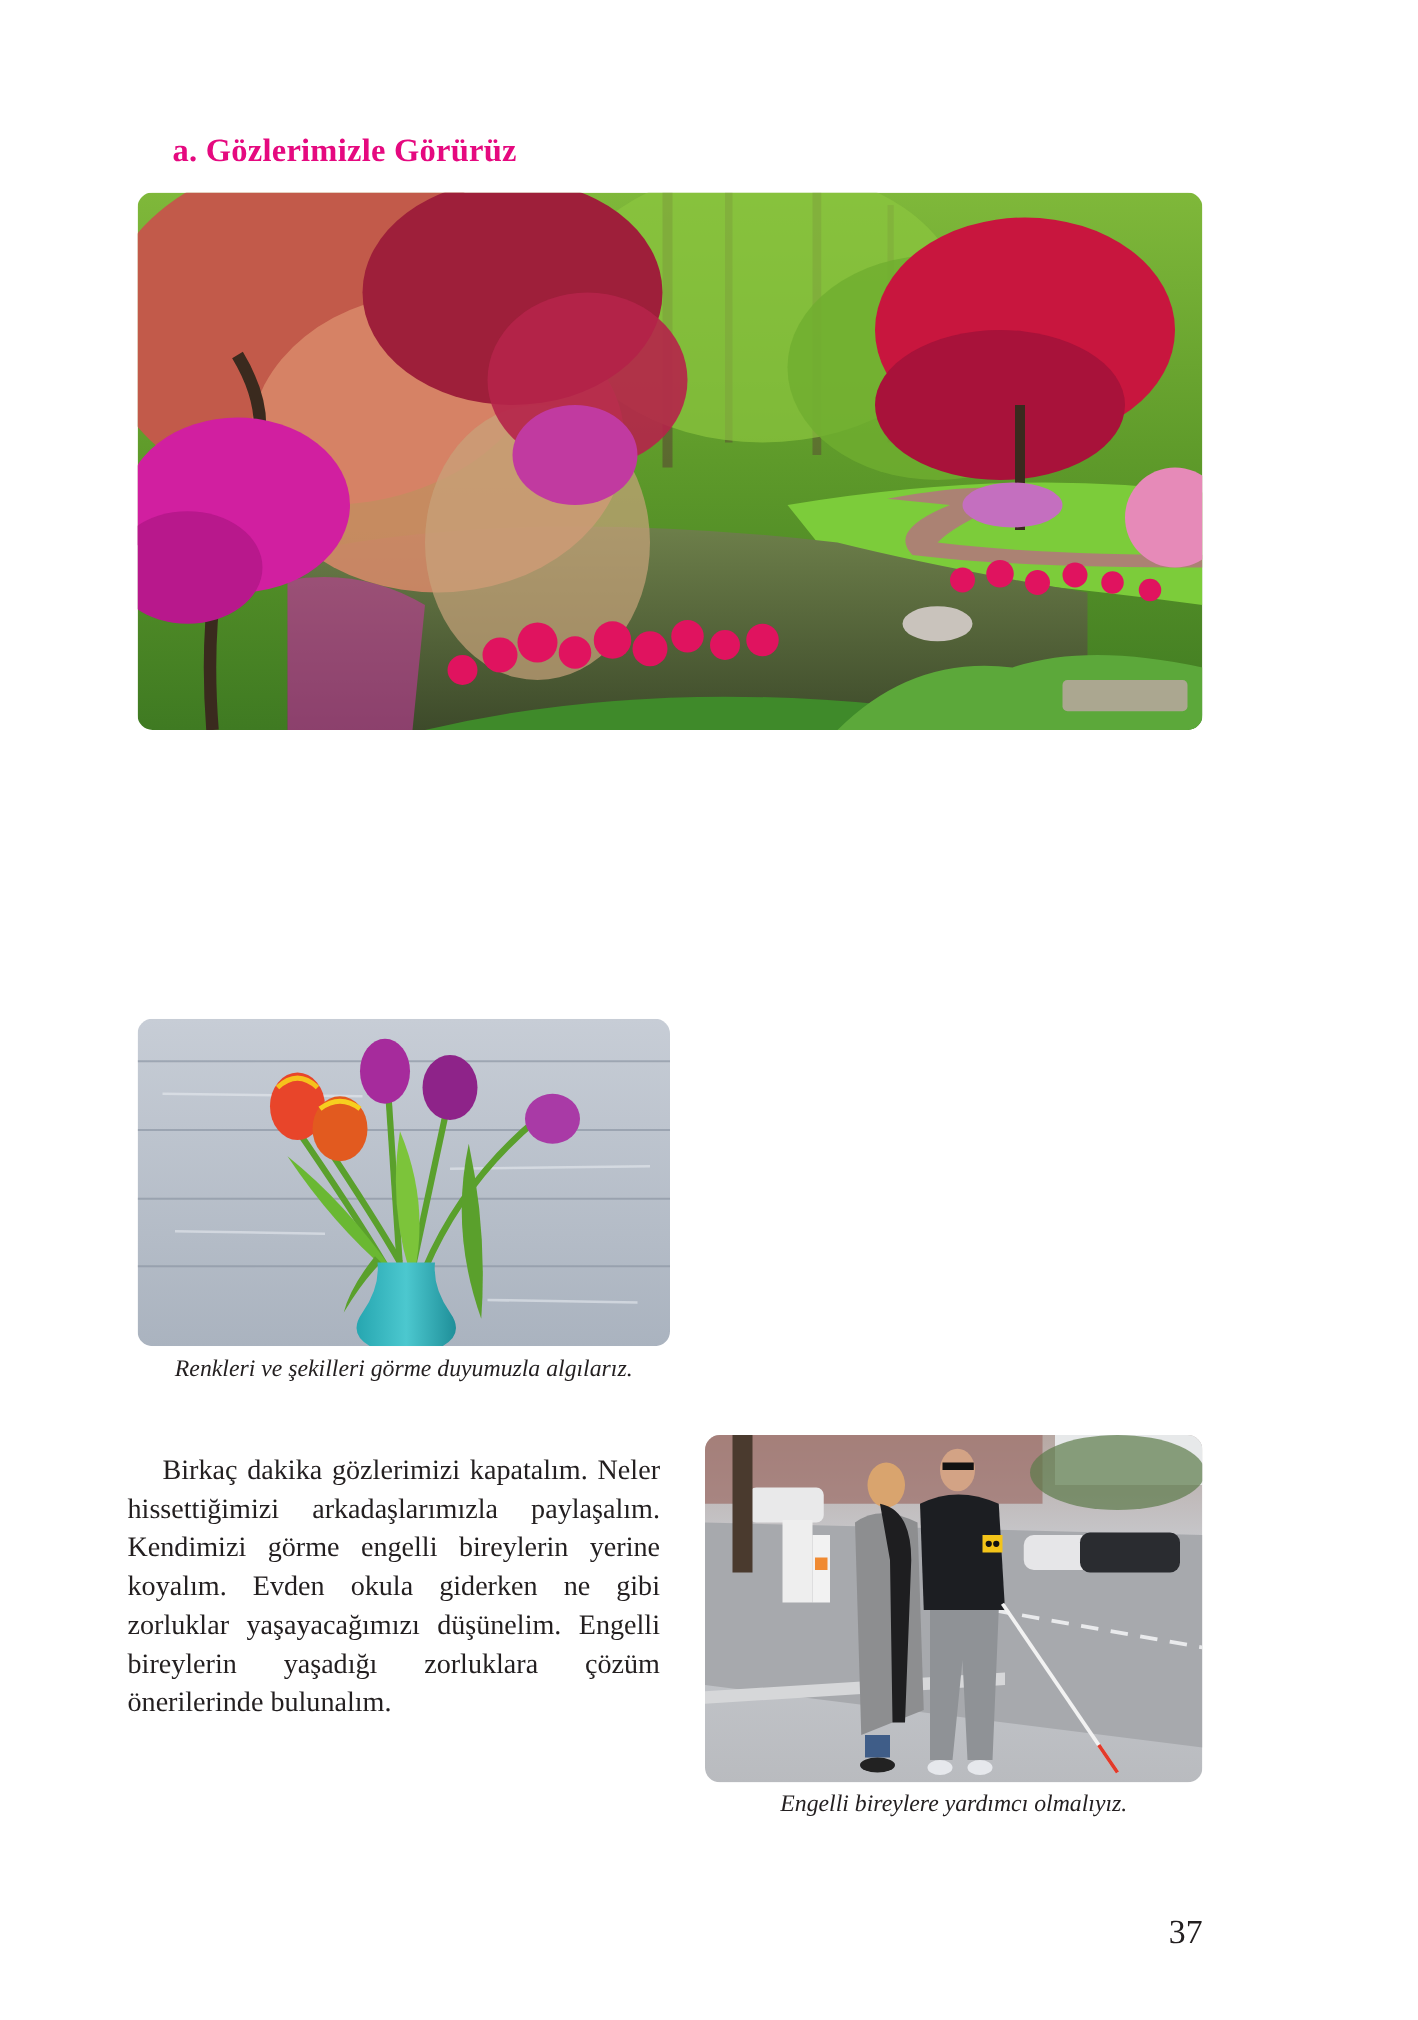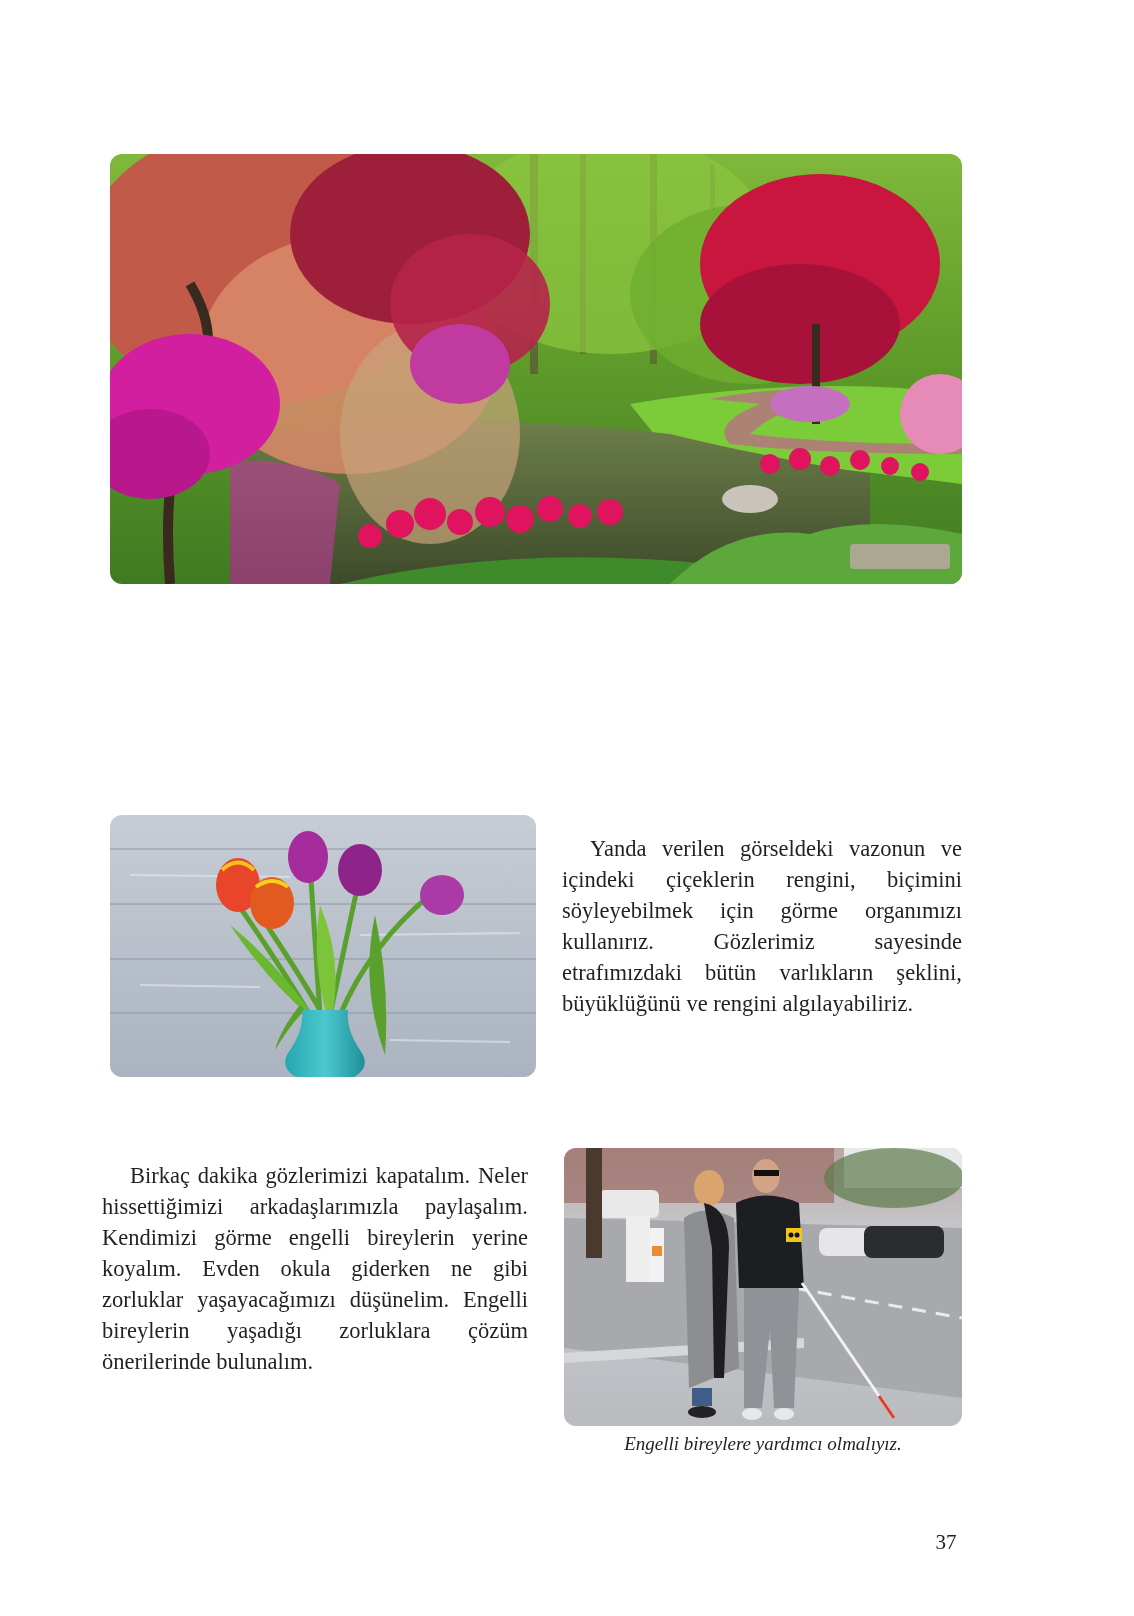--- a/index.html
+++ b/index.html
@@ -59,30 +59,31 @@
       line-height: 26px;
       text-align: center;
     }
     .caption-tulips { left: 110px; top: 1083px; width: 426px; }
     .caption-street { left: 564px; top: 1431px; width: 398px; }
 
     .page-number {
       position: absolute;
       left: 930px;
       top: 1530px;
-      font-size: 21px;
+      font-size: 27px;
       width: 32px;
-      text-align: center;
+      text-align: right;
     }
   </style>
 </head>
 <body>
 
 <div class="page">
 
+  <h2 class="section-title">a. Gözlerimizle Görürüz</h2>
 
   <div class="photo photo-garden" aria-label="Spring garden with colorful Japanese maples, pink azaleas, red primroses and a pond">
     <svg viewBox="0 0 852 430" preserveAspectRatio="none">
       <defs>
         <linearGradient id="gBg" x1="0" y1="0" x2="0" y2="1">
           <stop offset="0" stop-color="#7fb83a"></stop>
           <stop offset="0.5" stop-color="#5e9a2a"></stop>
           <stop offset="1" stop-color="#3f7a22"></stop>
         </linearGradient>
         <linearGradient id="gWater" x1="0" y1="0" x2="0" y2="1">
@@ -194,24 +195,22 @@
       <ellipse cx="162" cy="88" rx="22" ry="26" fill="#e25a1f"></ellipse>
       <path d="M146 72 Q162 60 178 72" stroke="#f7cf1f" stroke-width="4" fill="none"></path>
       <ellipse cx="198" cy="42" rx="20" ry="26" fill="#a62b9c"></ellipse>
       <ellipse cx="250" cy="55" rx="22" ry="26" fill="#8e2389"></ellipse>
       <ellipse cx="332" cy="80" rx="22" ry="20" fill="#a93aa6"></ellipse>
 
       <path d="M192 195 L238 195 Q236 215 250 235 Q262 252 244 262 L186 262 Q168 252 180 235 Q194 215 192 195 Z" fill="url(#tVase)"></path>
     </svg>
   </div>
 
-
-  <p class="para para-3">
-    <span class="indent"></span><span>Yanda verilen görseldeki vazonun ve içindeki çiçeklerin rengini, biçimini söyleyebilmek için görme organımızı kullanırız. Gözlerimiz sayesinde etrafımızdaki bütün varlıkların şeklini, büyüklüğünü ve rengini algılayabiliriz.</span>
-  </p>
+  <p class="caption caption-tulips">Renkleri ve şekilleri görme duyumuzla algılarız.</p>
+
 
   <p class="para para-4">
     <span class="indent"></span><span>Birkaç dakika gözlerimizi kapatalım. Neler hissettiğimizi arkadaşlarımızla paylaşalım. Kendimizi görme engelli bireylerin yerine koyalım. Evden okula giderken ne gibi zorluklar yaşayacağımızı düşünelim. Engelli bireylerin yaşadığı zorluklara çözüm önerilerinde bulunalım.</span>
   </p>
 
   <div class="photo photo-street" aria-label="A woman guiding a visually impaired man with a white cane and yellow armband on a city street">
     <svg viewBox="0 0 398 278" preserveAspectRatio="none">
       <defs>
         <linearGradient id="sBg" x1="0" y1="0" x2="0" y2="1">
           <stop offset="0" stop-color="#b7a8a3"></stop>

